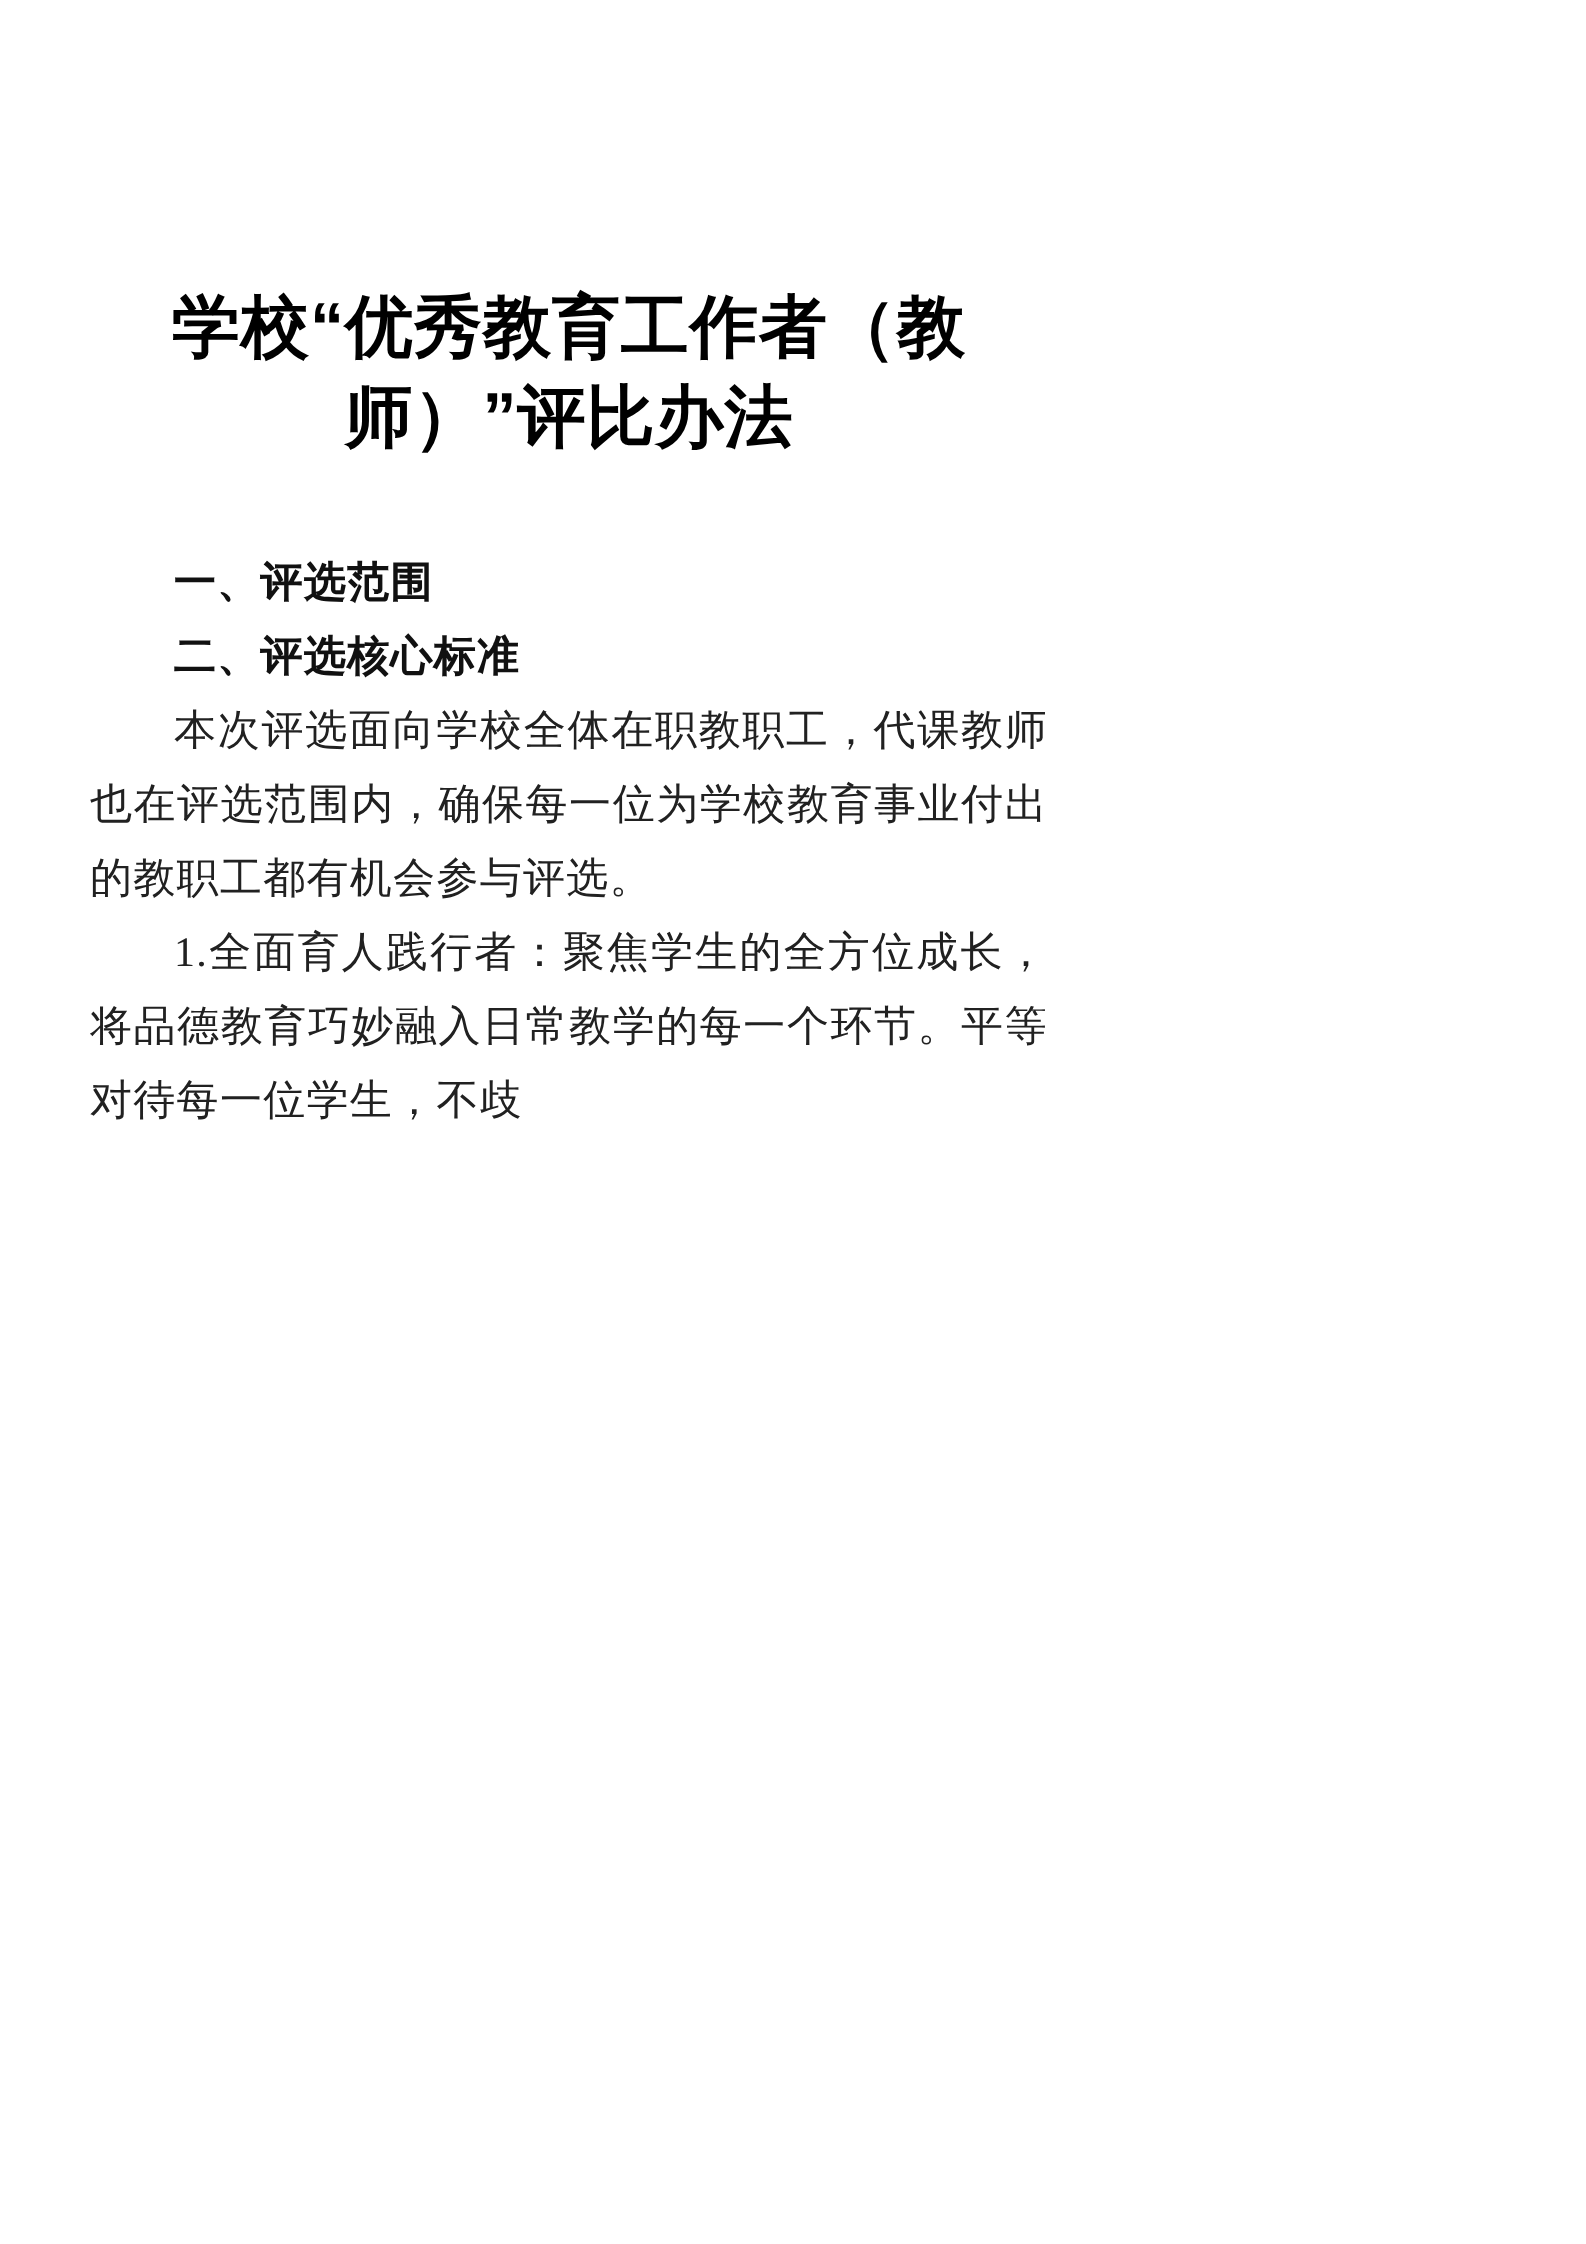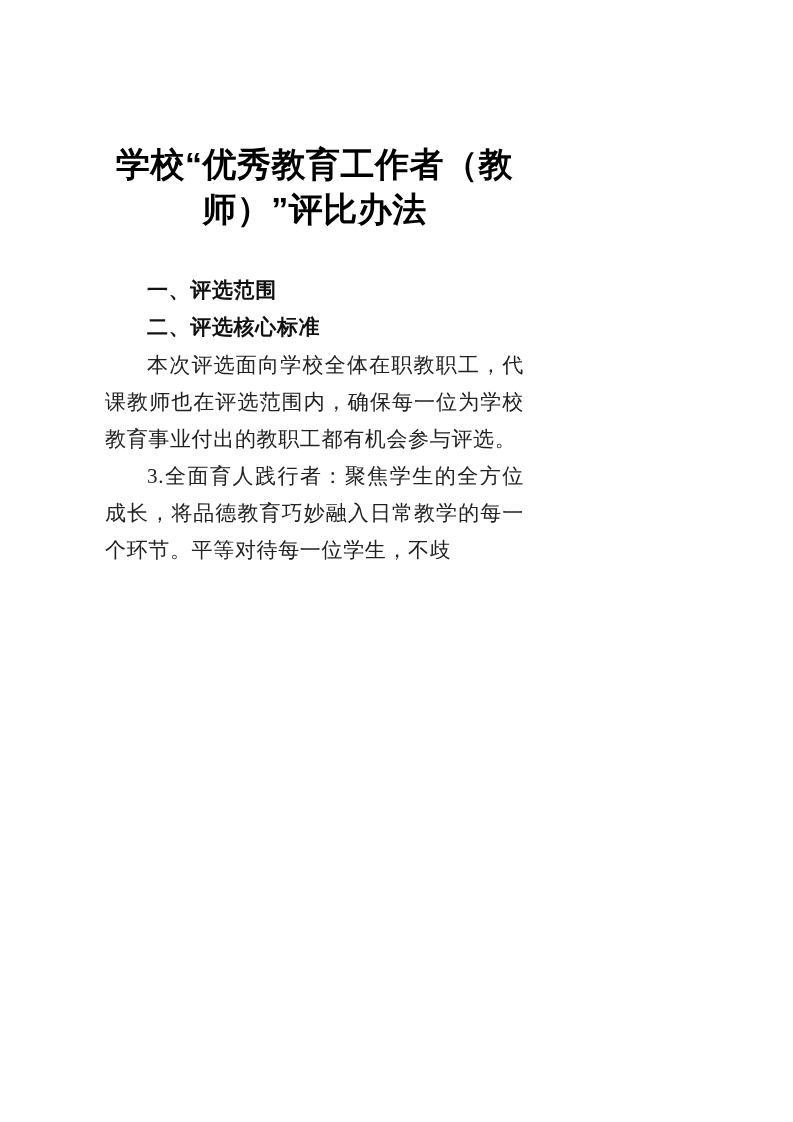--- a/index.html
+++ b/index.html
@@ -7,21 +7,21 @@
     padding: 0;
     background: #ffffff;
   }
   .page {
     position: relative;
     width: 627px;
     height: 1122px;
     background: #ffffff;
     overflow: hidden;
     box-sizing: border-box;
-    padding: 142px 103px 0 105px;
+    padding: 142px 103px 0 45px;
     color: #212121;
   }
   .doc-title {
     font-family: "Liberation Sans", "DejaVu Sans", sans-serif;
     font-weight: 700;
     font-size: 34px;
     line-height: 45px;
     text-align: center;
     letter-spacing: 0.5px;
     color: #000000;
@@ -31,33 +31,33 @@
     margin: 0;
     font-family: "Liberation Serif", "DejaVu Serif", serif;
     font-size: 21px;
     line-height: 37px;
     letter-spacing: 0.65px;
     text-align: justify;
     text-indent: 2em;
     color: #212121;
   }
   .para.heading {
-    font-family: Liberation Mono, monospace;
+    font-family: Liberation Serif, serif;
     font-weight: 700;
     color: #111111;
   }
 </style>
 </head>
 <body>
 
 <div class="page">
   <div class="doc-title">学校“优秀教育工作者（教师）”评比办法</div>
 
 
   <p class="para heading">一、评选范围</p>
 
   <p class="para heading">二、评选核心标准</p>
 
   <p class="para body">本次评选面向学校全体在职教职工，代课教师也在评选范围内，确保每一位为学校教育事业付出的教职工都有机会参与评选。</p>
 
 
-  <p class="para body">3.全面育人践行者：聚焦学生的全方位成长，将品德教育巧妙融入日常教学的每一个环节。平等对待每一位学生，不歧</p>
+  <p class="para body">1.全面育人践行者：聚焦学生的全方位成长，将品德教育巧妙融入日常教学的每一个环节。平等对待每一位学生，不歧</p>
 </div>
 
 </body></html>

